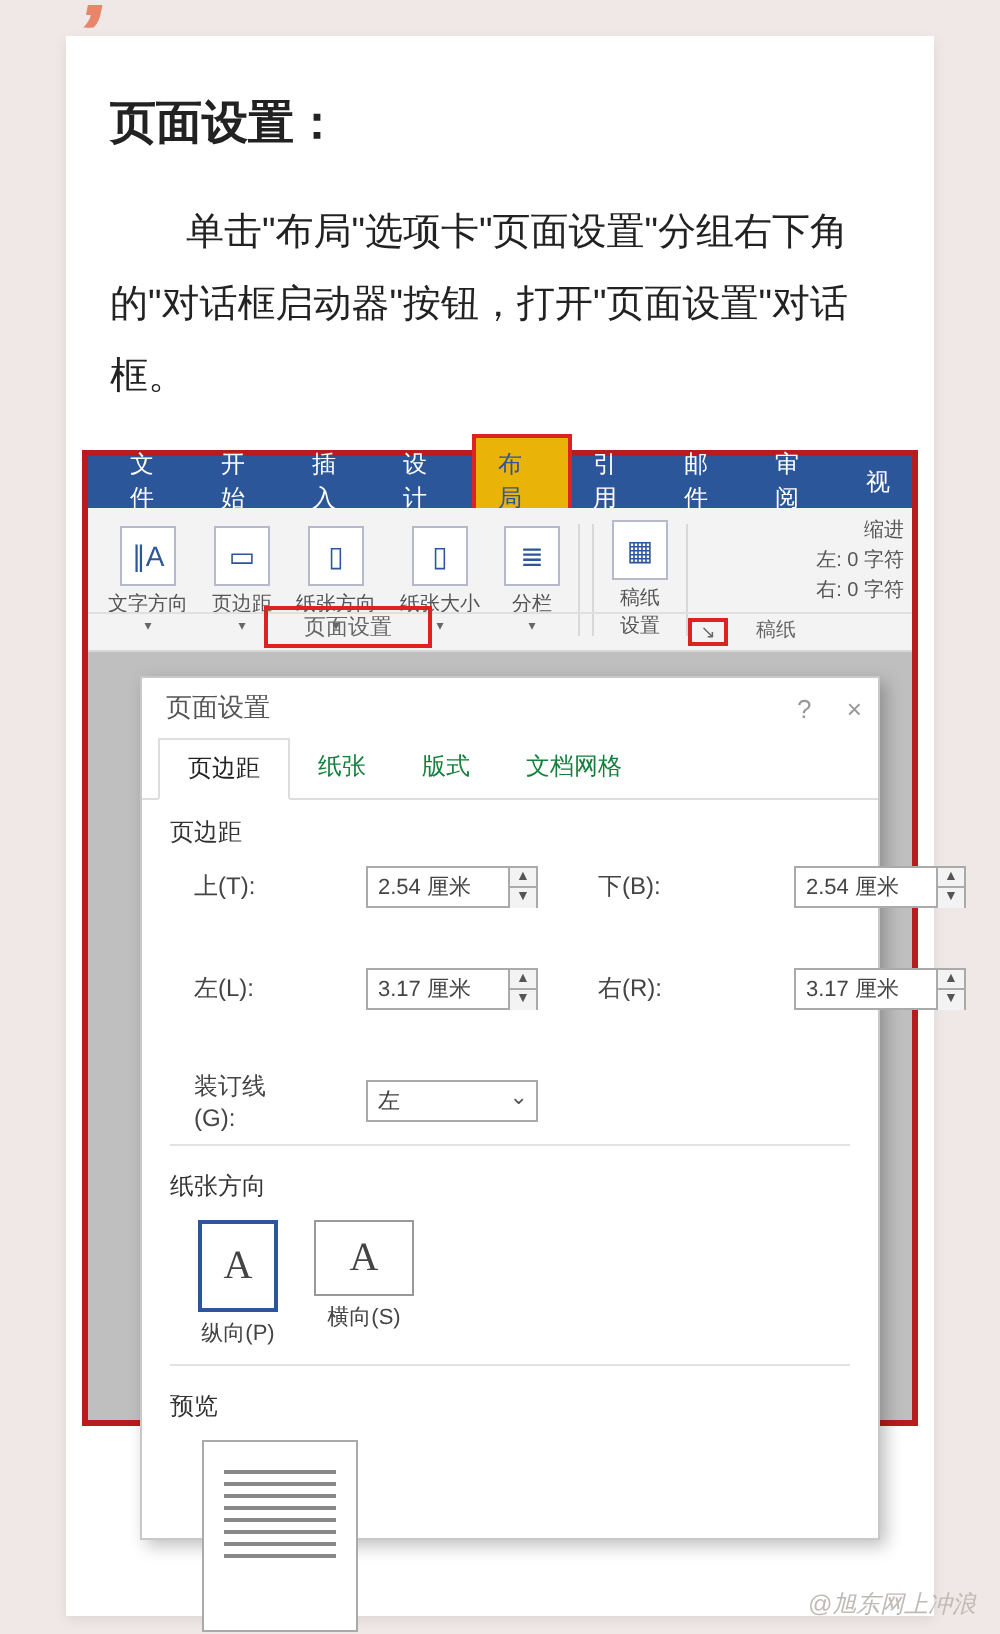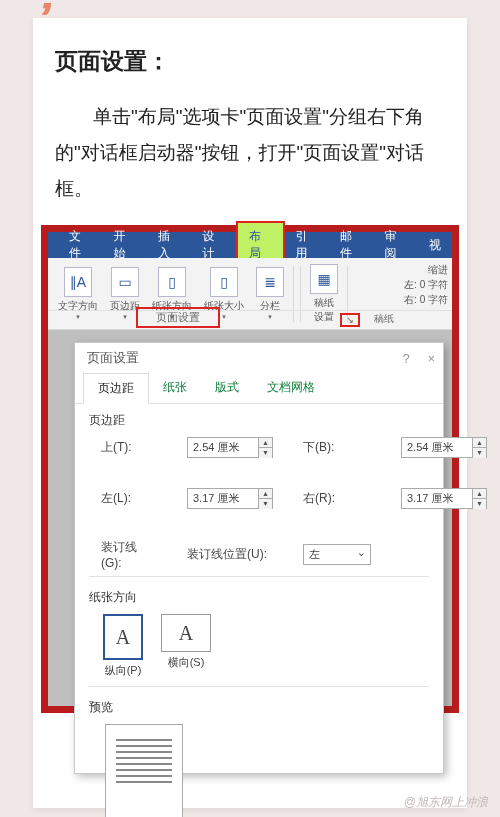--- a/index.html
+++ b/index.html
@@ -41,36 +41,36 @@
     line-height: 1.9;
     text-indent: 2em;
     margin: 0 4px 18px 4px;
   }
   .shot {
     position: relative;
     width: 418px;
     height: 488px;
     margin-left: -10px;
     background: #fff;
-    border: 7px solid #b91c1c;
+    border: 3px solid #b91c1c;
     font-size: 11px;
     color: #444;
   }
   
   .ribbon-tabs {
     height: 26px;
     background: #2b579a;
     display: flex;
     align-items: center;
     padding-left: 10px;
     color: #fff;
     font-size: 12px;
   }
   .rtab { padding: 5px 11px; }
-  .rtab.active { background: #bef264; color: #2b579a; }
+  .rtab.active { background: #eab308; color: #2b579a; }
   .rb-redbox { border: 2px solid #d22; }
   .ribbon-body {
     height: 72px;
     background: #f3f3f3;
     border-bottom: 1px solid #d8d8d8;
     display: flex;
     align-items: center;
     padding-left: 4px;
     position: relative;
   }
@@ -294,21 +294,20 @@
           <div>右(R):</div>
           <div class="spin">
               <span>3.17 厘米</span>
               <div class="btns">
                 <div>▲</div>
                 <div>▼</div>
               </div>
             </div>
 
           <div>装订线(G):</div>
-          <div>装订线位置(U):</div>
           <div class="select">左</div>
         </div>
         <hr>
       </div>
 
       <div class="section">
         <div class="shead">纸张方向</div>
         <div class="orient">
           <div class="opt sel">
             <div class="page">A</div>

